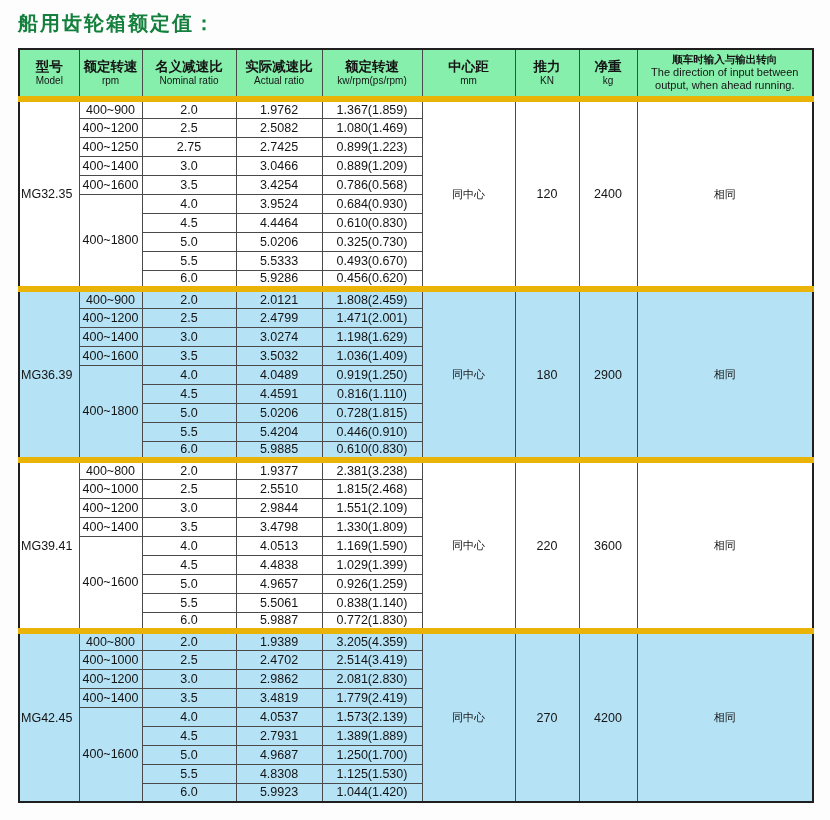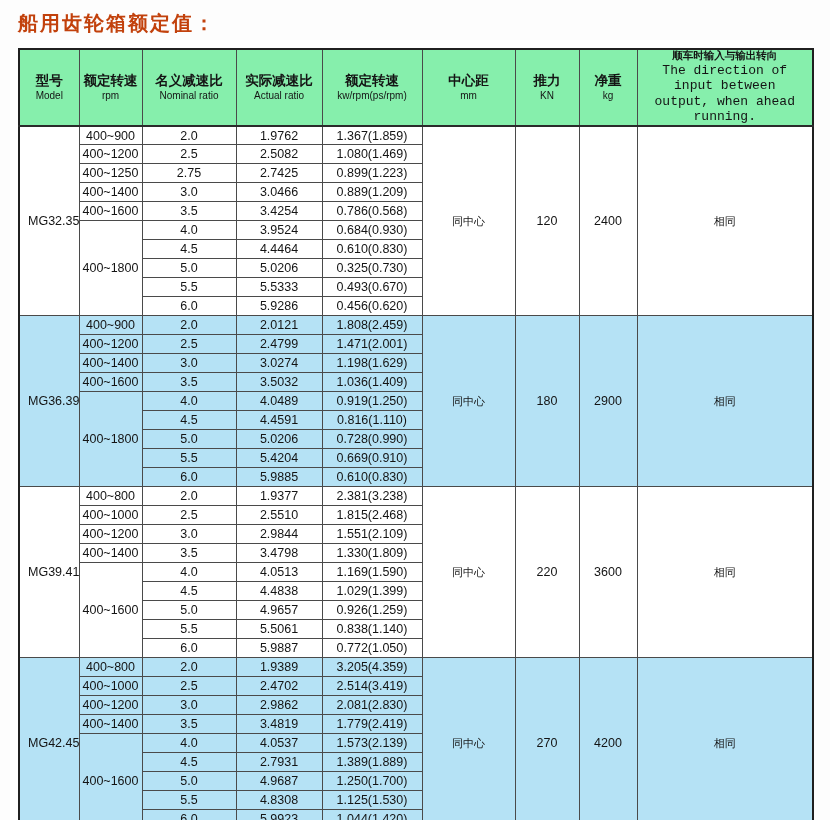--- a/index.html
+++ b/index.html
@@ -4,21 +4,21 @@
 <style>
   html,body{margin:0;padding:0;}
   body{
     width:830px;height:820px;background:#fdfdfd;position:relative;
     font-family:"Liberation Sans","DejaVu Sans",sans-serif;color:#141414;
     -webkit-font-smoothing:antialiased;
   }
   .page-title{
     position:absolute;left:18px;top:10px;margin:0;
     font-family:"Liberation Serif","DejaVu Serif",serif;
-    font-size:20px;font-weight:bold;letter-spacing:2px;color:#c2410c;
+    font-size:20px;font-weight:bold;letter-spacing:2px;color:#15803d;
   }
   table.spec{
     position:absolute;left:18px;top:48px;width:794px;
     border-collapse:collapse;table-layout:fixed;
     border:2px solid #1f1f1f;
   }
   .spec th,.spec td{
     border:1px solid #4a4a4a;
     text-align:center;vertical-align:middle;
     padding:0 2px;overflow:hidden;
@@ -26,26 +26,26 @@
   .spec thead th{
     background:#86efac;height:46px;line-height:1.2;
     border-bottom:2px solid #2b2b2b;font-weight:normal;
   }
   .spec thead th .zh{
     font-family:"Liberation Serif","DejaVu Serif",serif;
     font-weight:bold;font-size:13.5px;
   }
   .spec thead th .en{font-size:10px;}
   .spec thead th.small .zh{font-size:10.5px;font-family:Liberation Mono, monospace;}
-  .spec thead th.small .en{font-size:13px;white-space:pre-line;line-height:1.2;font-family:Liberation Mono, monospace;}
+  .spec thead th.small .en{font-size:11px;white-space:pre-line;line-height:1.2;}
   .spec tbody tr{height:19px;}
   .spec tbody td{font-size:12.5px;background:#ffffff;}
   .spec tbody td.band{background:#b5e2f5;}
-  .spec tbody tr.group-start td{border-top:1px solid #eab308;}
-  .spec td.model-cell{text-align:left;padding-left:8px;font-size:12.5px;margin-left:31px;}
+  .spec tbody tr.group-start td{border-top:6px solid #eab308;}
+  .spec td.model-cell{text-align:left;padding-left:1px;font-size:12.5px;margin-left:31px;}
   .spec td.cjk{
     font-family:"Liberation Serif","DejaVu Serif",serif;font-size:11px;
   }
 </style>
 </head>
 <body>
 
 <h1 class="page-title">船用齿轮箱额定值：</h1>
 
 <table class="spec">
@@ -199,26 +199,26 @@
         <td class="band">0.919(1.250)</td>
       </tr>
       <tr>
         <td class="band">4.5</td>
         <td class="band">4.4591</td>
         <td class="band">0.816(1.110)</td>
       </tr>
       <tr>
         <td class="band">5.0</td>
         <td class="band">5.0206</td>
-        <td class="band">0.728(0.990)</td>
+        <td class="band">0.728(1.815)</td>
       </tr>
       <tr>
         <td class="band">5.5</td>
         <td class="band">5.4204</td>
-        <td class="band">0.669(0.910)</td>
+        <td class="band">0.446(0.910)</td>
       </tr>
       <tr>
         <td class="band">6.0</td>
         <td class="band">5.9885</td>
         <td class="band">0.610(0.830)</td>
       </tr>
       <tr class="group-start">
         <td class="model-cell" rowspan="9">MG39.41</td>
         <td>400~800</td>
         <td>2.0</td>
@@ -264,21 +264,21 @@
         <td>0.926(1.259)</td>
       </tr>
       <tr>
         <td>5.5</td>
         <td>5.5061</td>
         <td>0.838(1.140)</td>
       </tr>
       <tr>
         <td>6.0</td>
         <td>5.9887</td>
-        <td>0.772(1.050)</td>
+        <td>0.772(1.830)</td>
       </tr>
       <tr class="group-start">
         <td class="band model-cell" rowspan="9">MG42.45</td>
         <td class="band">400~800</td>
         <td class="band">2.0</td>
         <td class="band">1.9389</td>
         <td class="band">3.205(4.359)</td>
         <td class="band cjk" rowspan="9">同中心</td>
         <td class="band" rowspan="9">270</td>
         <td class="band" rowspan="9">4200</td>

